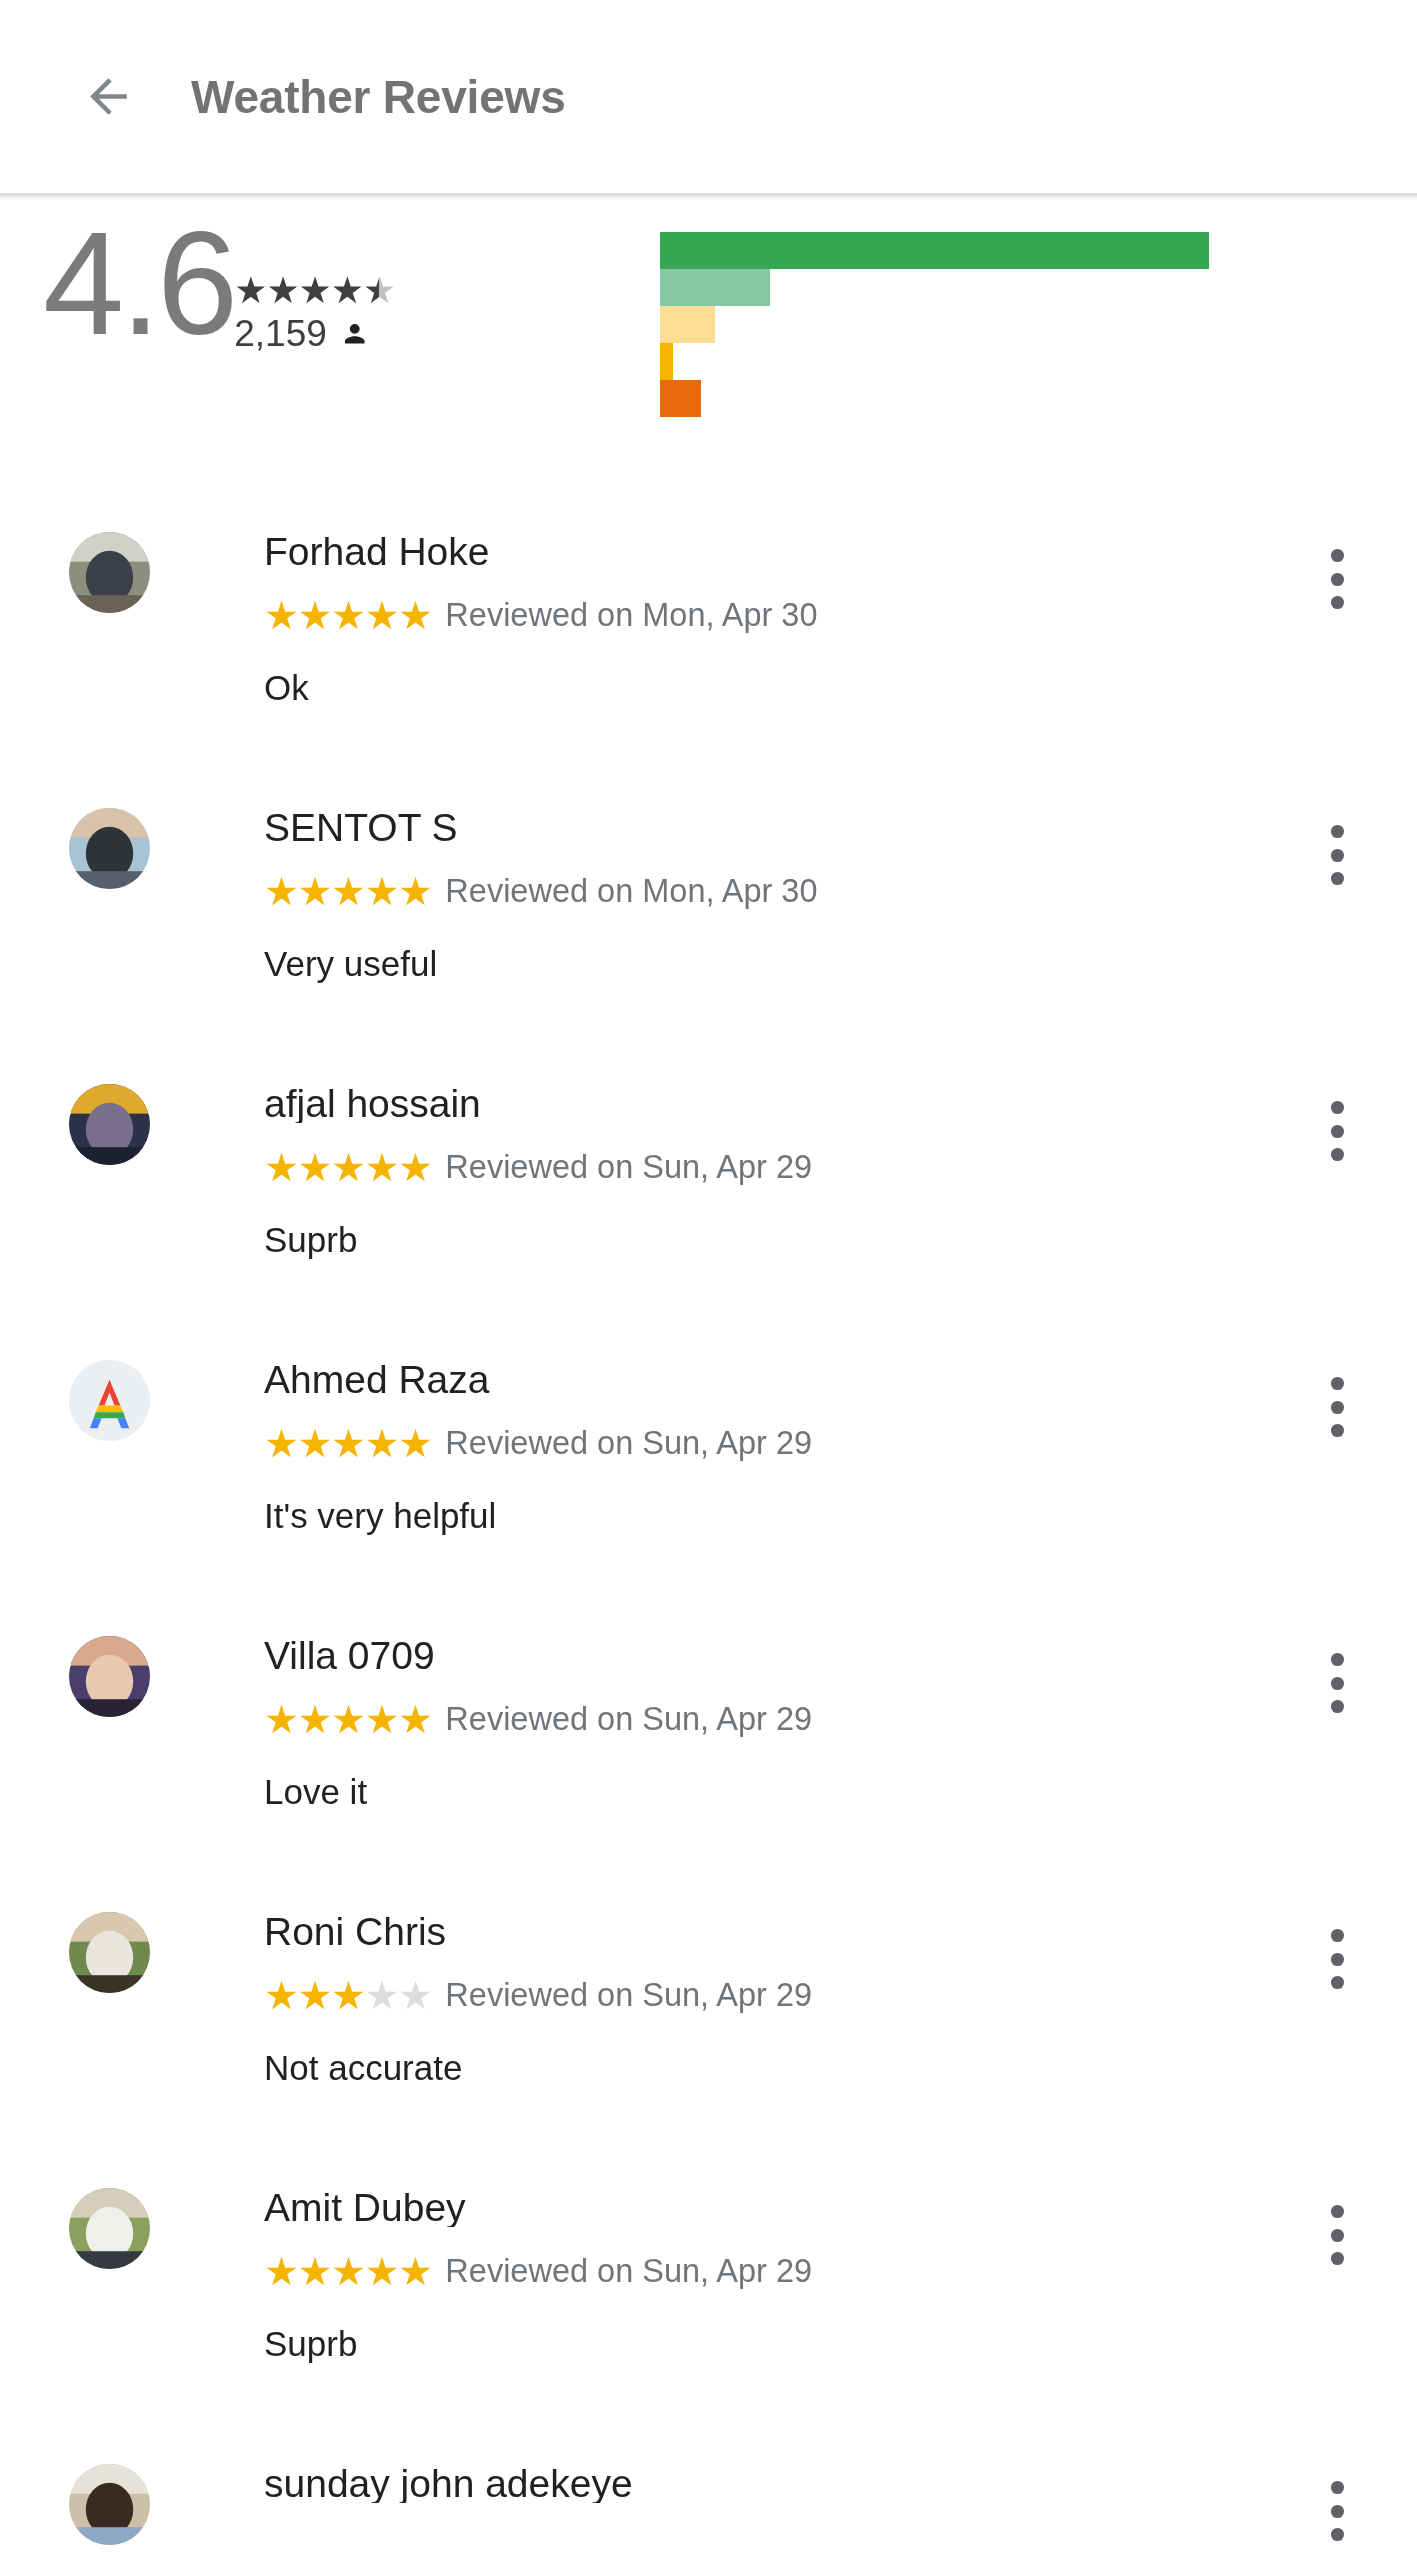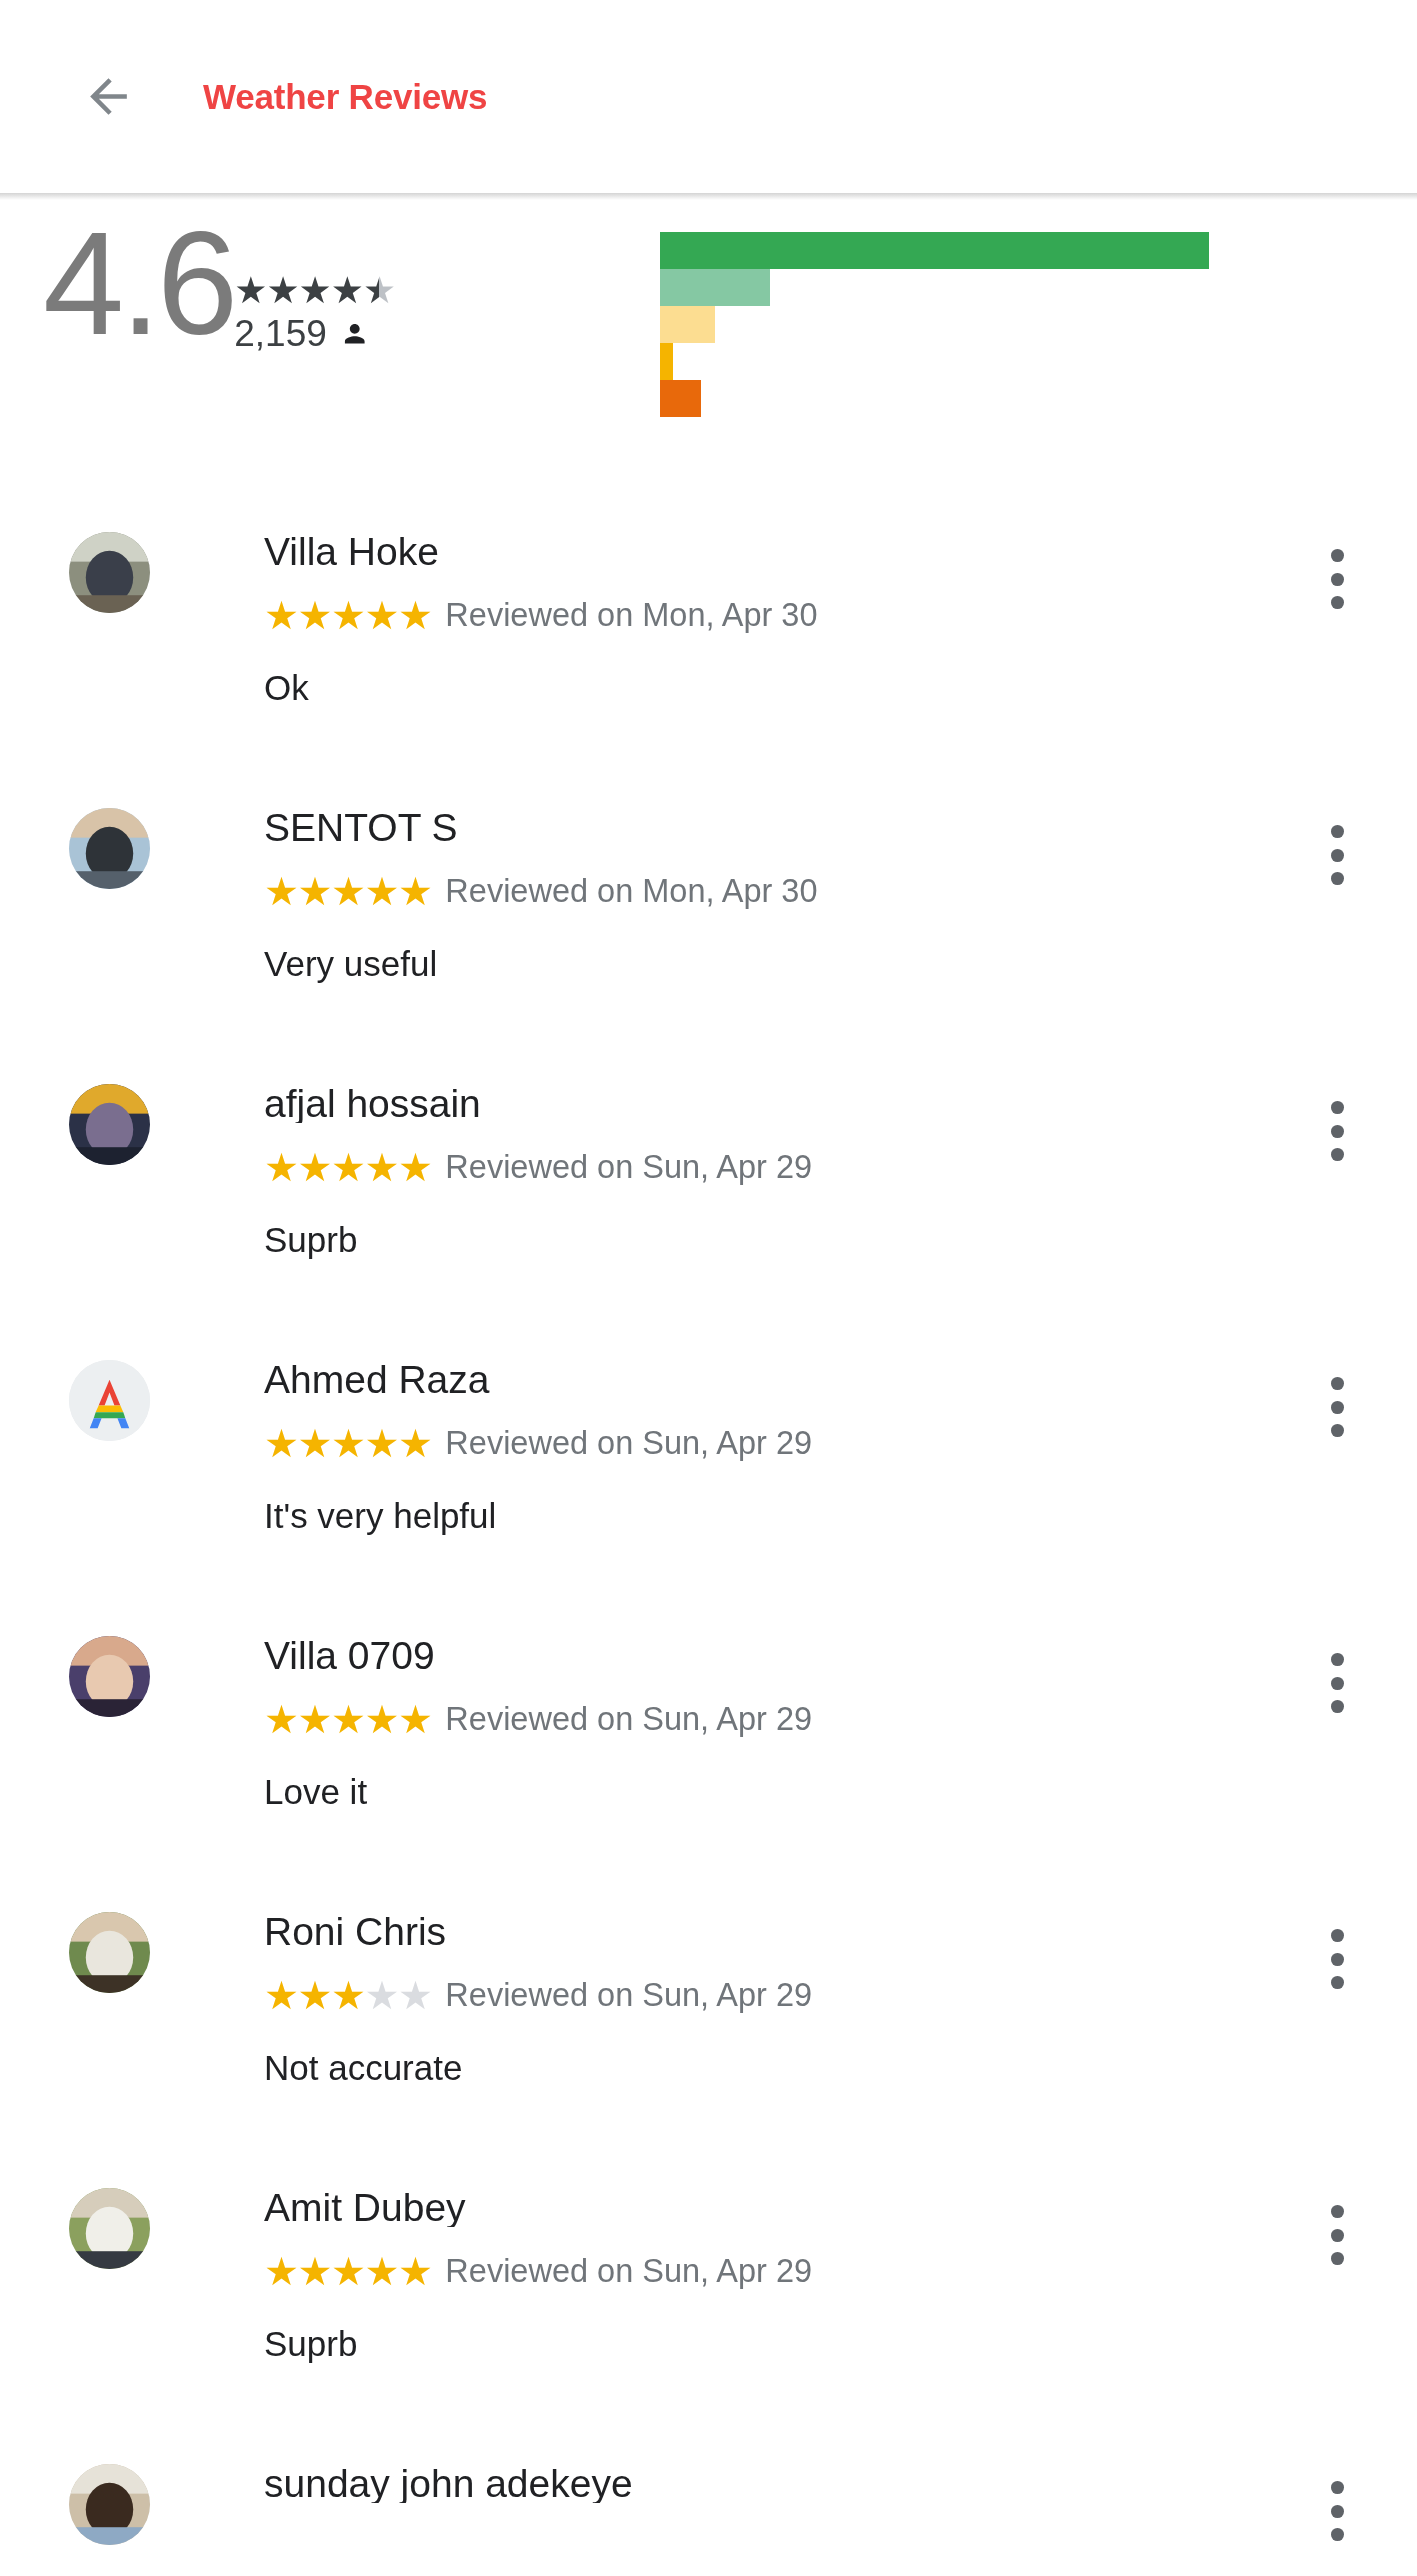--- a/index.html
+++ b/index.html
@@ -27,25 +27,25 @@
     height:6.9px;
     background:linear-gradient(to bottom, rgba(0,0,0,0.17), rgba(0,0,0,0));
   }
   .back-btn{
     width:83px; height:83px;
     display:flex; align-items:center; justify-content:center;
     cursor:pointer;
   }
   .back-btn svg{ display:block; }
   .appbar-title{
-    font-size:35px;
+    font-size:46px;
     font-weight:bold;
-    color:#ef4444;
+    color:#737373;
     letter-spacing:-0.2px;
-    margin-left:53px;
+    margin-left:41px;
     white-space:nowrap;
   }
 
   
   .summary{
     position:relative;
     height:325px;
     padding-top:39px;
     text-align:right;
   }
@@ -226,21 +226,21 @@
     <div class="review">
       <div class="avatar">
         <svg viewBox="0 0 82 82">
           <rect width="82" height="82" fill="#8c8f7e"></rect>
           <rect y="0" width="82" height="30" fill="#cfd2c6"></rect>
           <ellipse cx="41" cy="46" rx="24" ry="27" fill="#3a3f4a"></ellipse>
           <rect y="64" width="82" height="18" fill="#6a6253"></rect>
         </svg>
       </div>
       <div class="rv-body">
-        <div class="rv-name">Villa Hoke</div>
+        <div class="rv-name">Forhad Hoke</div>
         <div class="rv-meta">
           <div class="rv-stars">
             <span class="st" style="color: rgb(245, 180, 0);">★</span>
             <span class="st" style="color: rgb(245, 180, 0);">★</span>
             <span class="st" style="color: rgb(245, 180, 0);">★</span>
             <span class="st" style="color: rgb(245, 180, 0);">★</span>
             <span class="st" style="color: rgb(245, 180, 0);">★</span>
           </div>
           <div class="rv-date">Reviewed on Mon, Apr 30</div>
         </div>

